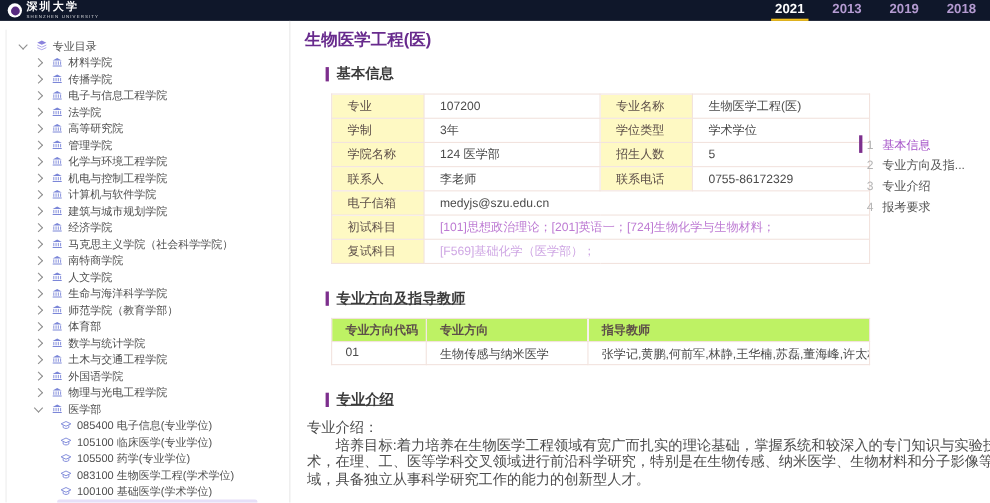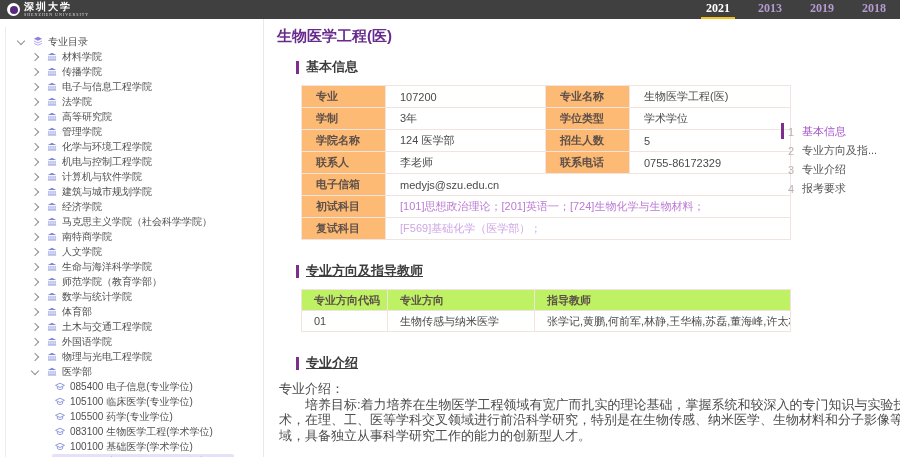--- a/index.html
+++ b/index.html
@@ -1,18 +1,18 @@
 <!DOCTYPE html>
 <html><head>
 <meta charset="utf-8">
 <style>
   html,body{margin:0;padding:0;width:900px;height:457px;overflow:hidden;background:#fff;
     font-family:"Liberation Sans","DejaVu Sans",sans-serif;}
   
-  .hdr{height:19px;background:#404040;display:flex;align-items:center;position:relative;font-family:Liberation Serif, serif;}
+  .hdr{height:19px;background:#0f172a;display:flex;align-items:center;position:relative;}
   .logo{display:flex;align-items:center;padding-left:7px;gap:4px;}
   .emblem{width:13px;height:13px;border-radius:50%;background:#fff;position:relative;flex:none;}
   .emblem::after{content:"";position:absolute;left:2.5px;top:2.5px;width:8px;height:8px;border-radius:50%;background:#572a80;}
   .logo-text{color:#fff;line-height:1;display:flex;flex-direction:column;}
   .logo-name{font-size:10px;font-weight:bold;letter-spacing:2px;}
   .logo-sub{font-size:4px;letter-spacing:1px;opacity:.8;margin-top:1px;}
   .year-tabs{margin-left:auto;display:flex;height:100%;}
   .year-tab{width:52px;text-align:center;line-height:17px;font-size:12px;font-weight:bold;
     color:#b49bd1;position:relative;cursor:pointer;}
   .year-tab.active{color:#fff;}
@@ -39,21 +39,21 @@
   .content{width:560px;flex:none;box-sizing:border-box;padding:0 0 0 12px;position:relative;}
   h1{font-size:15px;color:#682b8d;font-weight:bold;margin:8px 0 0 1px;}
   .sec-head{display:flex;align-items:center;font-size:13px;color:#3c3c3c;font-weight:bold;
     margin:12px 0 9px 20px;}
   .sec-head.later{margin-top:22px;text-decoration:underline;}
   .sec-bar{width:3px;height:13px;background:#7d2f8d;margin-right:7px;flex:none;}
   table{border-collapse:collapse;margin-left:25px;font-size:11px;table-layout:fixed;}
   .info-table{width:489px;}
   .info-table th,.info-table td{border:1px solid #f2e3de;height:21px;padding:0 4px 0 14px;
     text-align:left;font-weight:normal;overflow:hidden;white-space:nowrap;}
-  .info-table th{background:#fdba74;color:#5d4f49;font-weight:bold;}
+  .info-table th{background:#fef9c3;color:#5d4f49;font-weight:normal;}
   .info-table td{color:#4a4a4a;}
   td.link{color:#bd7ad3;cursor:pointer;}
   td.link-light{color:#cfa7e4;cursor:pointer;}
   .dir-table{width:489px;}
   .dir-table th,.dir-table td{border:1px solid #f2e3de;height:20px;padding:0 4px 0 12px;
     text-align:left;overflow:hidden;white-space:nowrap;}
   .dir-table th{background:#bef264;color:#5d4f49;font-weight:bold;}
   .dir-table td{color:#4a4a4a;}
   .intro{width:645px;margin-left:3px;font-size:13px;color:#4c4c4c;line-height:15.5px;}
   .intro p{margin:0;}
@@ -309,34 +309,34 @@
       <div class="tree-row lvl1">
         <span class="chev right"></span>
         <span class="row-inner">
           <span class="tree-icon">
             <svg viewBox="0 0 16 16">
               <path d="M2 5.8 8 2.4l6 3.4z" fill="#7b86d8"></path>
               <path d="M3.5 7v4.5M6.5 7v4.5M9.5 7v4.5M12.5 7v4.5" stroke="#7b86d8" stroke-width="1.2"></path>
               <path d="M2 13h12" stroke="#7b86d8" stroke-width="1.4"></path>
             </svg>
           </span>
+          <span class="tree-label">体育部</span>
+        </span>
+      </div>
+      <div class="tree-row lvl1">
+        <span class="chev right"></span>
+        <span class="row-inner">
+          <span class="tree-icon">
+            <svg viewBox="0 0 16 16">
+              <path d="M2 5.8 8 2.4l6 3.4z" fill="#7b86d8"></path>
+              <path d="M3.5 7v4.5M6.5 7v4.5M9.5 7v4.5M12.5 7v4.5" stroke="#7b86d8" stroke-width="1.2"></path>
+              <path d="M2 13h12" stroke="#7b86d8" stroke-width="1.4"></path>
+            </svg>
+          </span>
           <span class="tree-label">数学与统计学院</span>
-        </span>
-      </div>
-      <div class="tree-row lvl1">
-        <span class="chev right"></span>
-        <span class="row-inner">
-          <span class="tree-icon">
-            <svg viewBox="0 0 16 16">
-              <path d="M2 5.8 8 2.4l6 3.4z" fill="#7b86d8"></path>
-              <path d="M3.5 7v4.5M6.5 7v4.5M9.5 7v4.5M12.5 7v4.5" stroke="#7b86d8" stroke-width="1.2"></path>
-              <path d="M2 13h12" stroke="#7b86d8" stroke-width="1.4"></path>
-            </svg>
-          </span>
-          <span class="tree-label">体育部</span>
         </span>
       </div>
       <div class="tree-row lvl1">
         <span class="chev right"></span>
         <span class="row-inner">
           <span class="tree-icon">
             <svg viewBox="0 0 16 16">
               <path d="M2 5.8 8 2.4l6 3.4z" fill="#7b86d8"></path>
               <path d="M3.5 7v4.5M6.5 7v4.5M9.5 7v4.5M12.5 7v4.5" stroke="#7b86d8" stroke-width="1.2"></path>
               <path d="M2 13h12" stroke="#7b86d8" stroke-width="1.4"></path>

